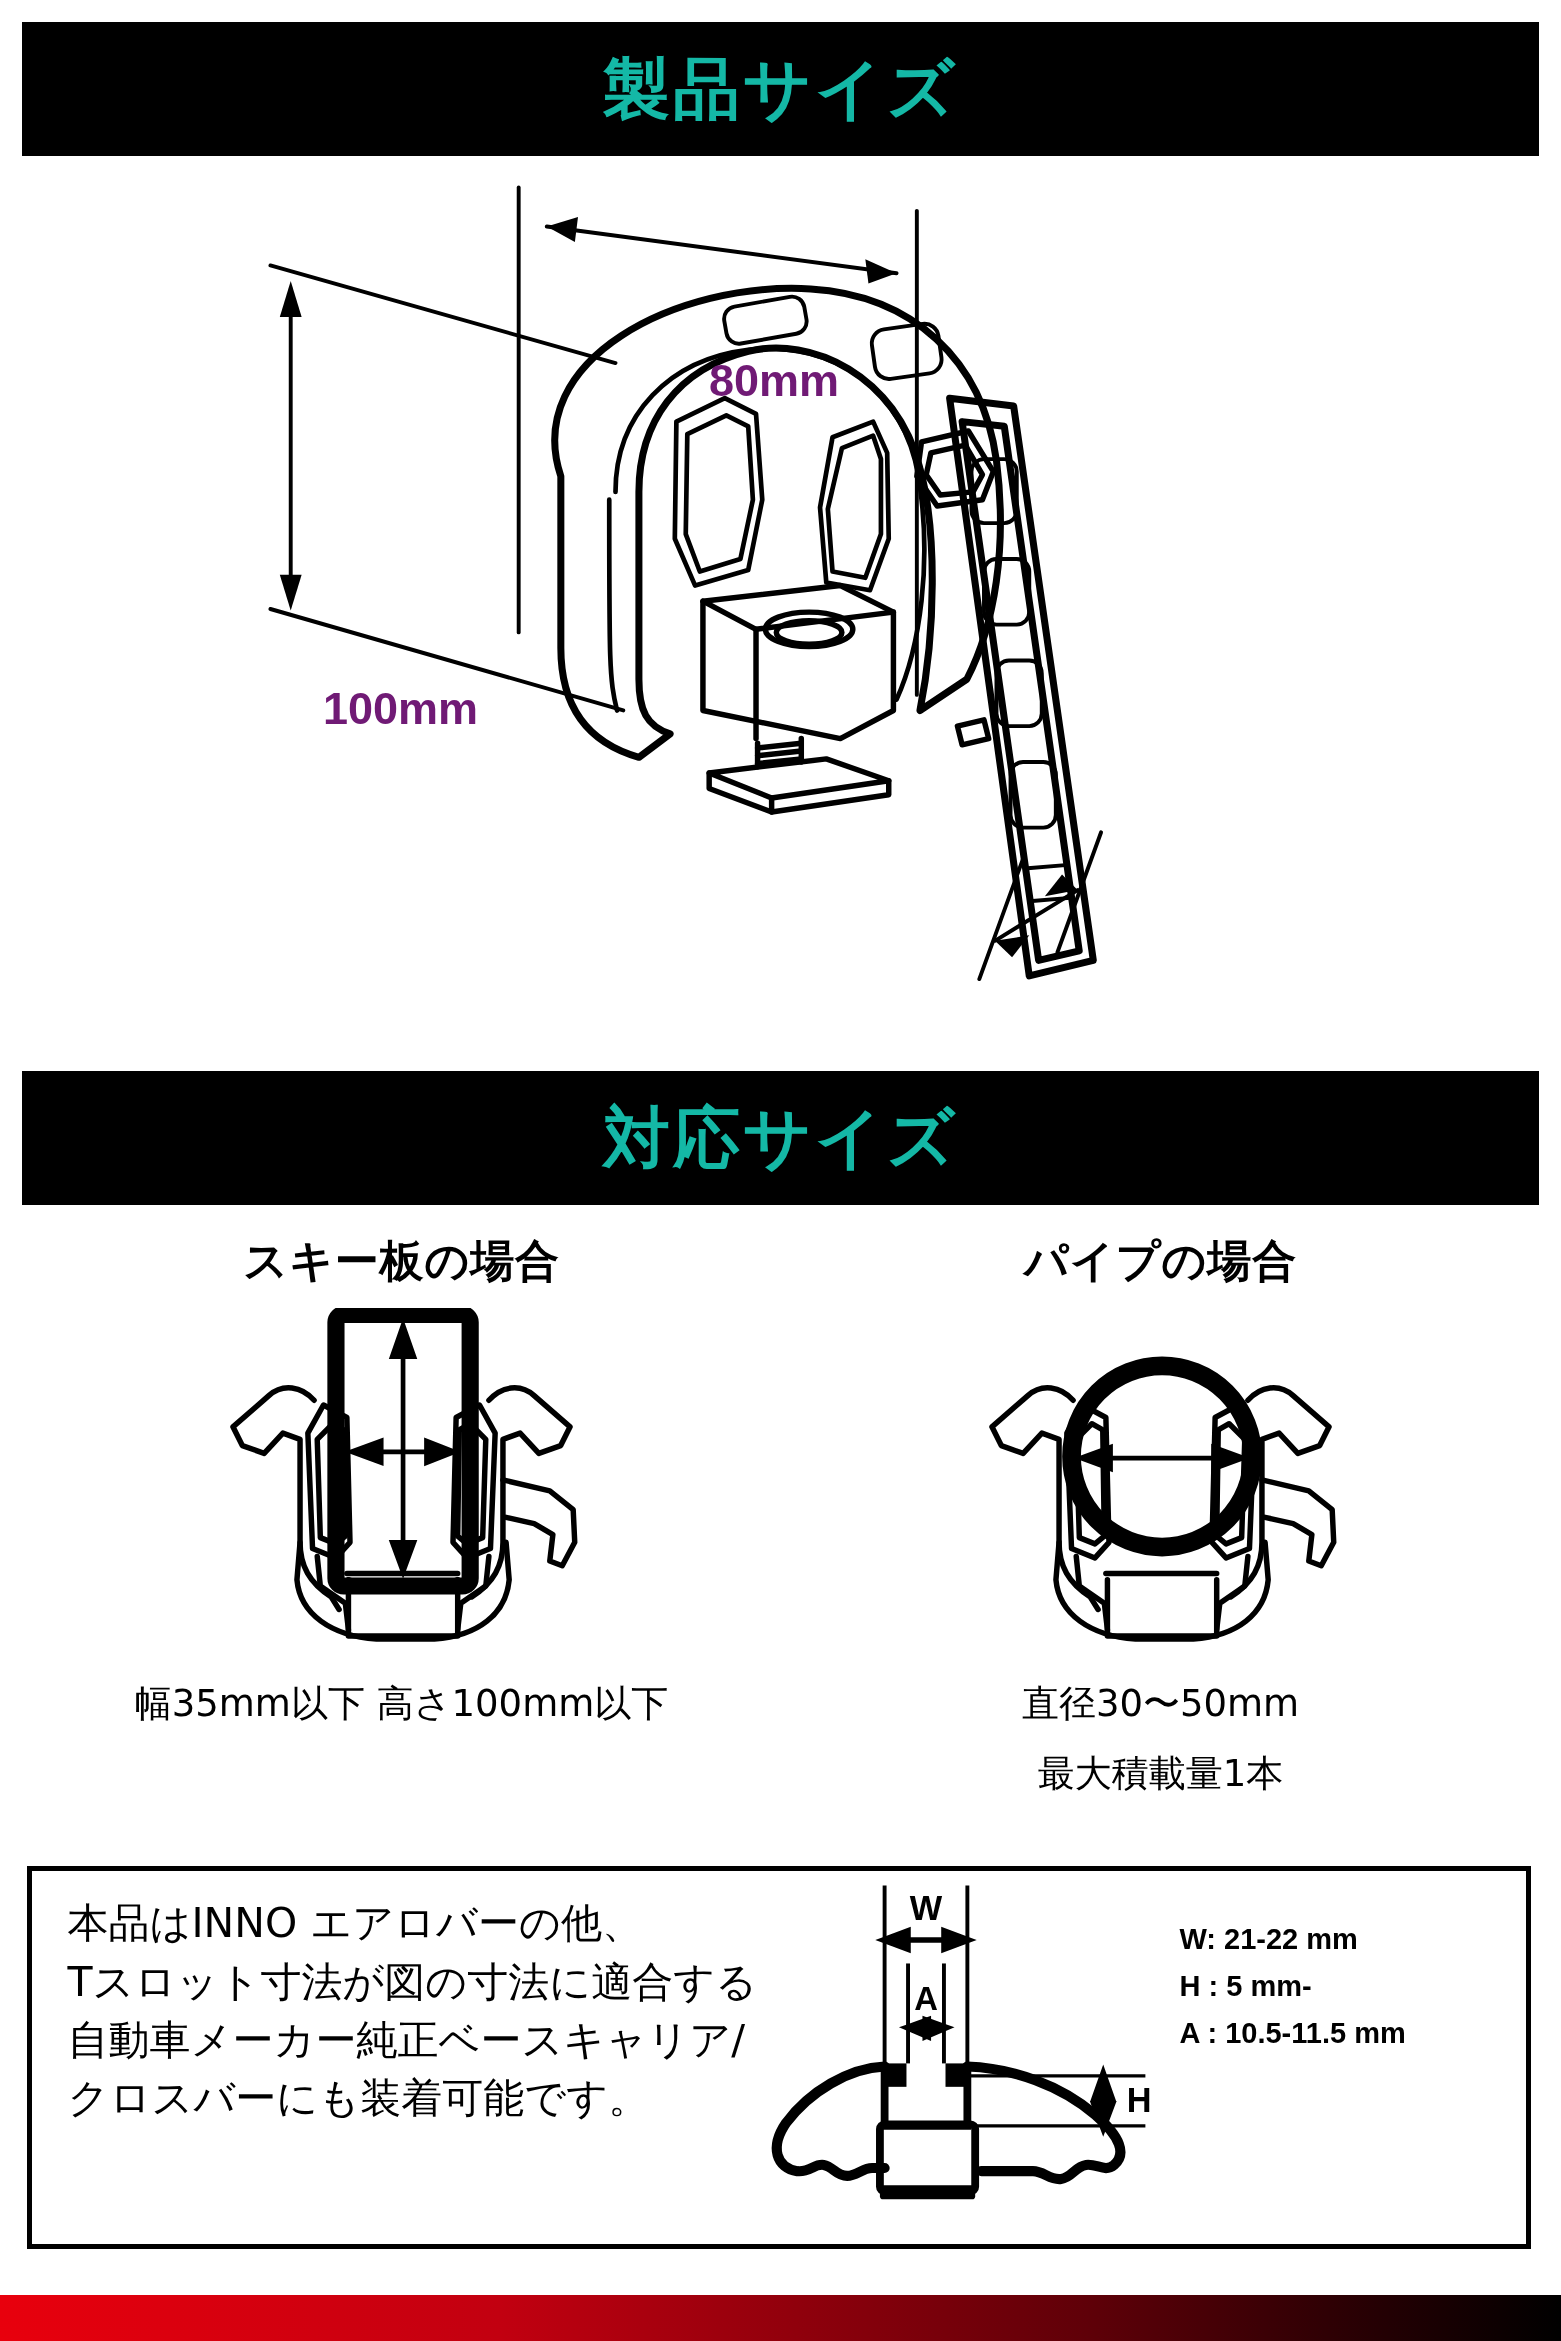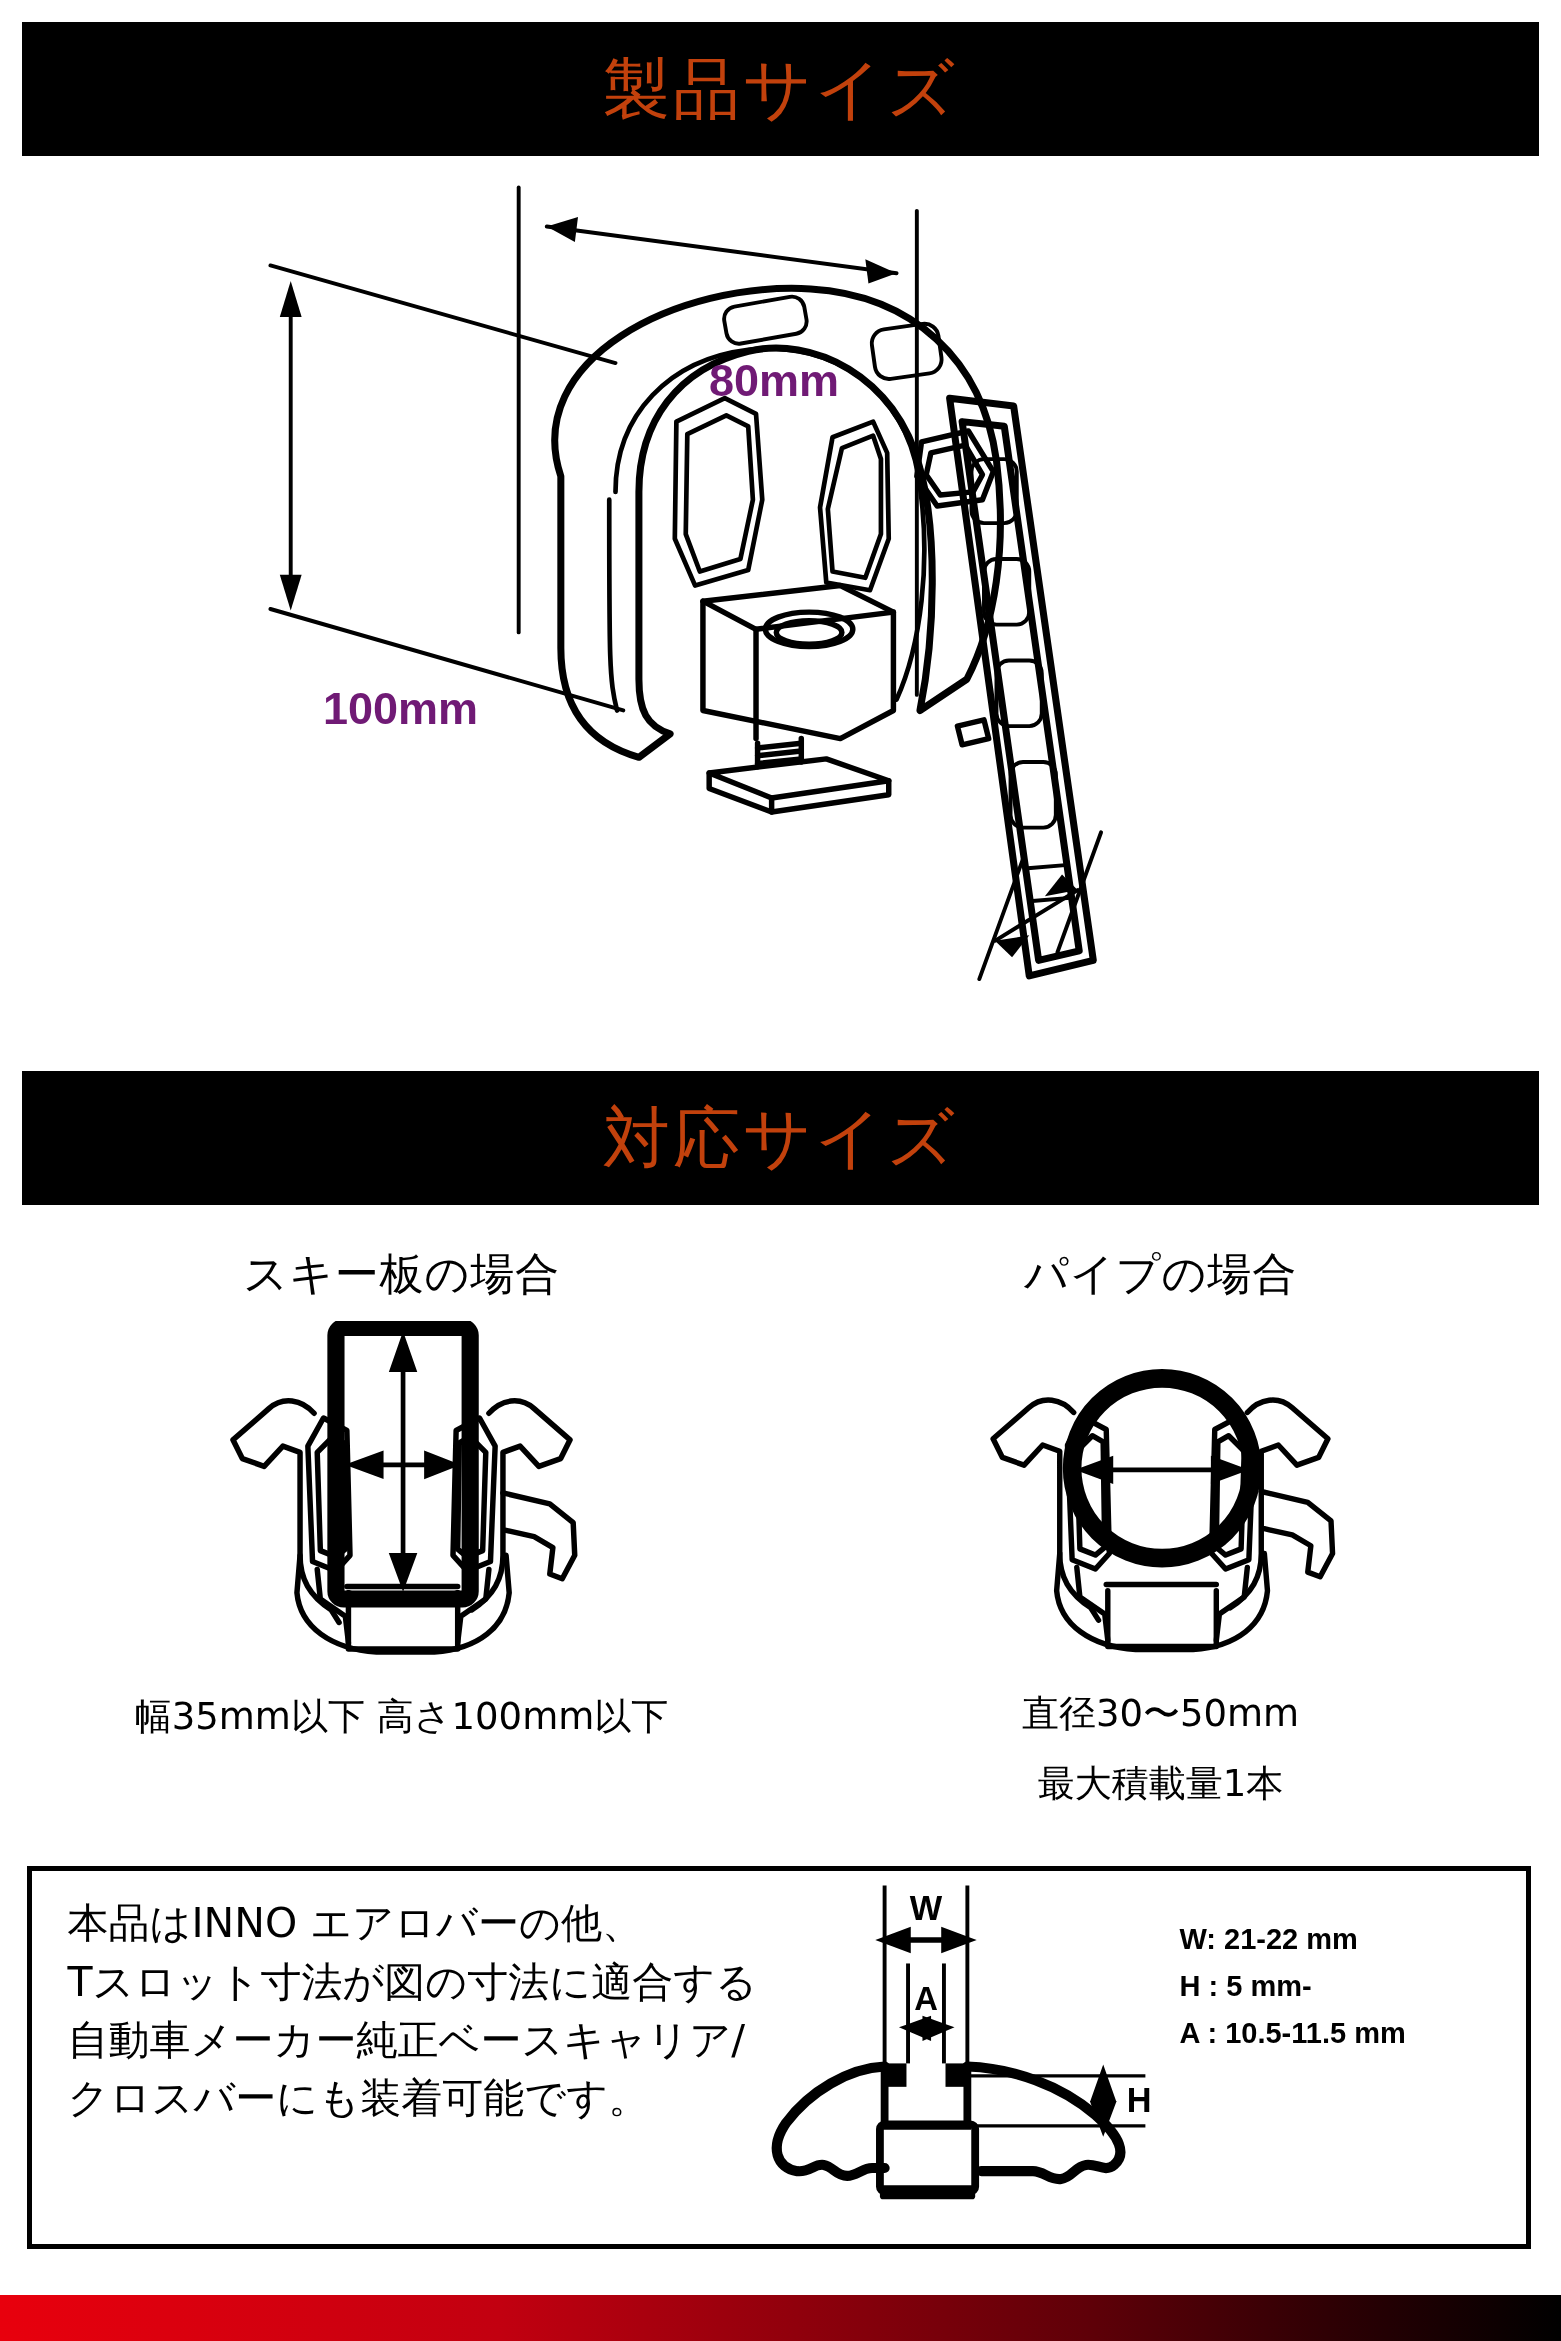--- a/index.html
+++ b/index.html
@@ -12,22 +12,22 @@
   }
 
   
   .band{
     position:absolute;
     left:22px; right:22px;
     background:#000000;
     display:flex;align-items:center;justify-content:center;
   }
   .band-title{
-    color:#c2410c;
-    font-weight:normal;
+    color:#14b8a6;
+    font-weight:bold;
     font-size:67px;
     letter-spacing:3.1px;
     line-height:1;
     font-family:"DejaVu Sans","Liberation Sans",sans-serif;
   }
   #band-product{top:22px;height:134px;}
   #band-compat{top:1071px;height:134px;}
 
   
   #product-fig{position:absolute;left:22px;top:164px;width:1518px;height:890px;}
@@ -44,21 +44,21 @@
   #label-100mm{left:301px;top:519px;}
   #label-28mm{left:1101px;top:921px;}
 
   
   #compat-row{
     position:absolute;left:22px;top:1230px;width:1518px;height:578px;
     display:flex;
   }
   .compat-col{flex:1;display:flex;flex-direction:column;align-items:center;}
   .compat-head{
-    font-weight:normal;font-size:44px;color:#000;margin:15px 0 17px 0;
+    font-weight:bold;font-size:44px;color:#000;margin:2px 0 17px 0;
     font-family:"DejaVu Sans","Liberation Sans",sans-serif;
     letter-spacing:0.8px;
   }
   .compat-art{width:437px;height:336px;}
   .compat-caption{
     margin-top:12.5px;text-align:center;font-size:37px;line-height:1.26;color:#000;
     font-family:"DejaVu Sans","Liberation Sans",sans-serif;
   }
   .compat-caption div{white-space:nowrap;margin-top:24px;}
 

